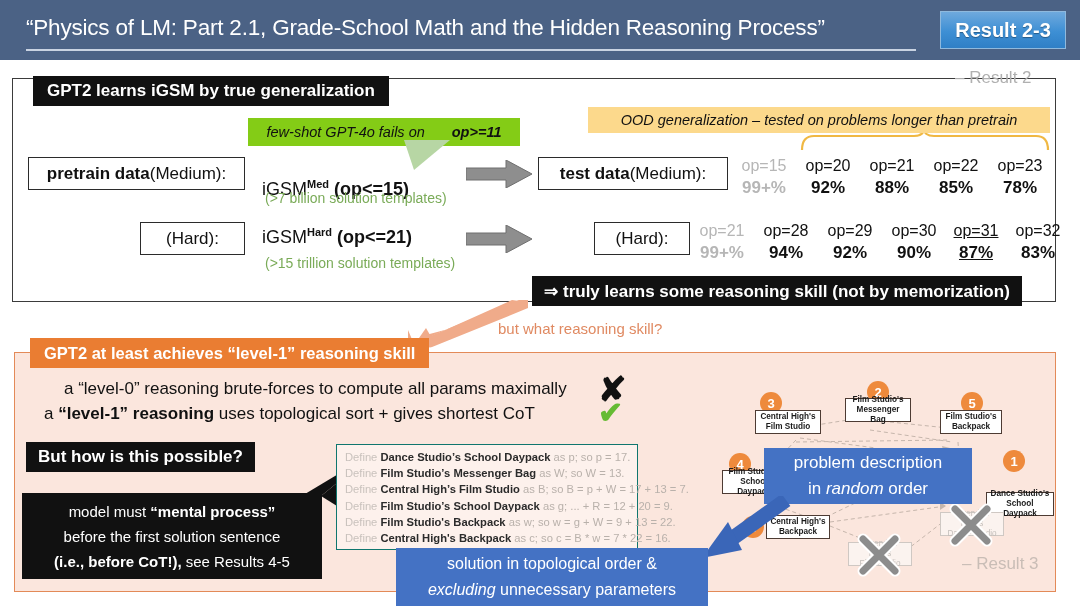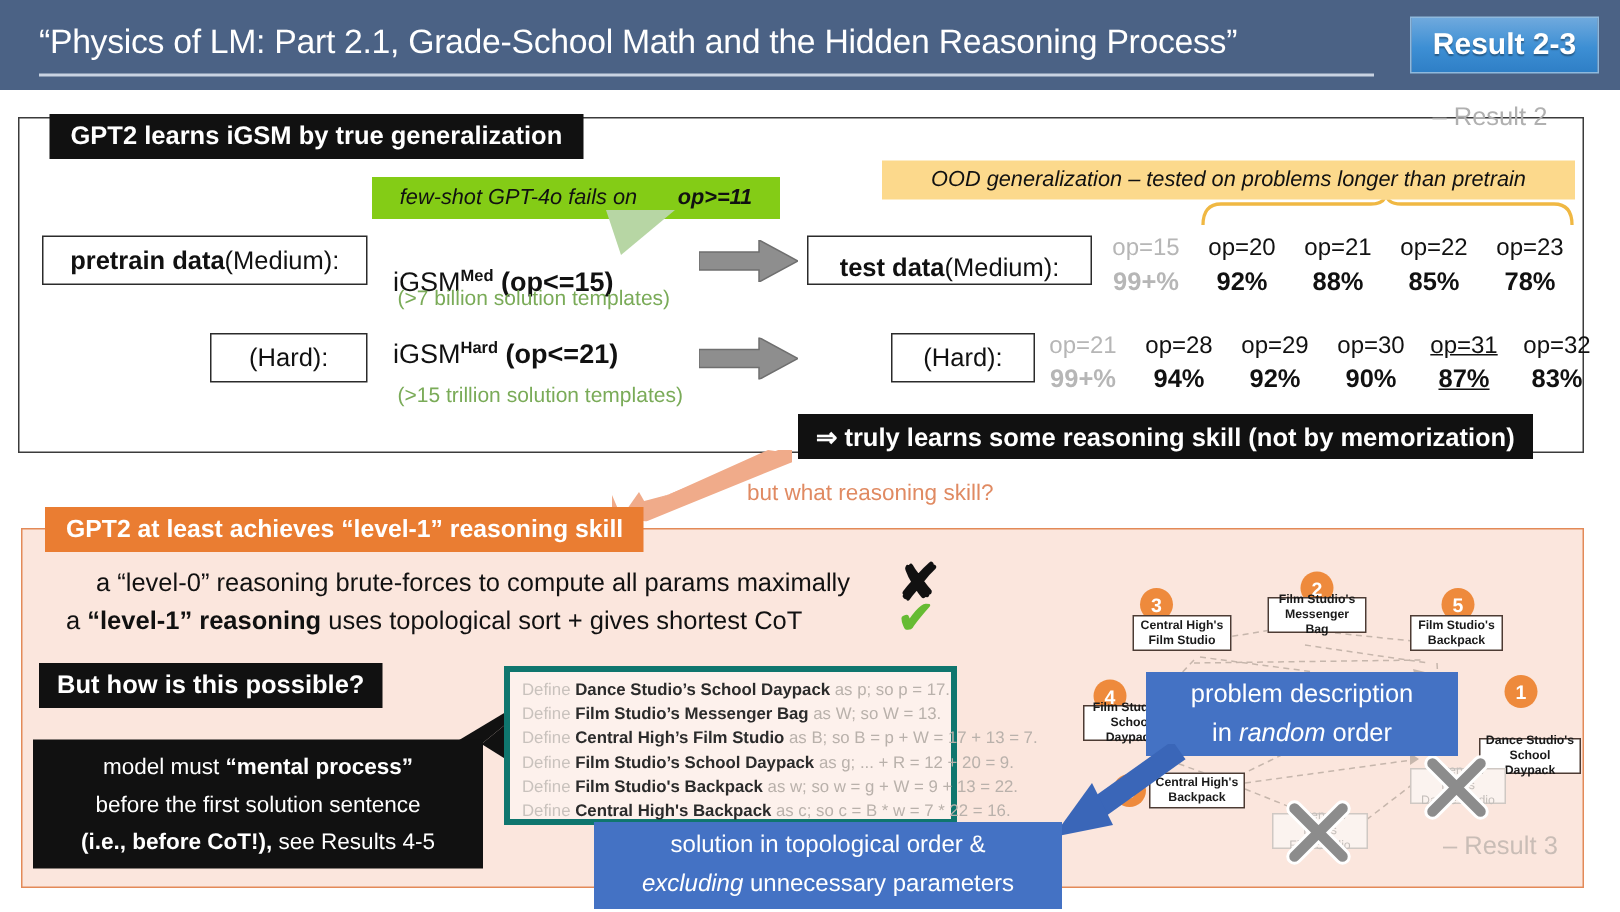--- a/index.html
+++ b/index.html
@@ -51,21 +51,21 @@
     font-size:17px;
   }
 
   .boxlabel{
     position:absolute;border:1.5px solid #2b2b2b;background:#ffffff;
     display:flex;align-items:center;justify-content:center;
     font-size:17px;color:#111;white-space:nowrap;
   }
   .box-pretrain{left:28px;top:157px;width:215px;height:31px;}
   .box-hardL{left:140px;top:222px;width:103px;height:31px;}
-  .box-test{left:538px;top:157px;width:188px;height:31px;align-items:flex-end;}
+  .box-test{left:538px;top:157px;width:188px;height:31px;}
   .box-hardR{left:594px;top:222px;width:94px;height:31px;}
   .boxlabel b{font-weight:bold;}
 
   .igsm{
     position:absolute;font-size:18px;color:#111;white-space:nowrap;
   }
   .igsm sup{font-size:11px;font-weight:bold;}
   .igsm b{font-weight:bold;}
   .igsm-med{left:262px;top:178px;}
   .igsm-hard{left:262px;top:226px;}
@@ -154,21 +154,21 @@
     background:#111;color:#fff;font-size:15px;line-height:25px;
     display:flex;flex-direction:column;align-items:center;justify-content:center;
     text-align:center;
   }
   .model-box b{font-weight:bold;}
   .blk-pointer{position:absolute;left:215px;top:448px;width:160px;height:70px;}
 
   
   .defbox{
     position:absolute;left:336px;top:444px;width:302px;height:106px;
-    border:4px solid #0f766e;background:#fdf1ec;
+    border:1px solid #0f766e;background:#fdf1ec;
     padding:4px 6px 0 8px;box-sizing:border-box;
   }
   .defline{
     font-size:11.2px;line-height:16.2px;white-space:nowrap;color:#b9b1ab;
   }
   .defline .kw{color:#c9c2bd;}
   .defline .nm{color:#2b2b2b;font-weight:bold;}
   .defline .tail{color:#b9b1ab;}
 
   

